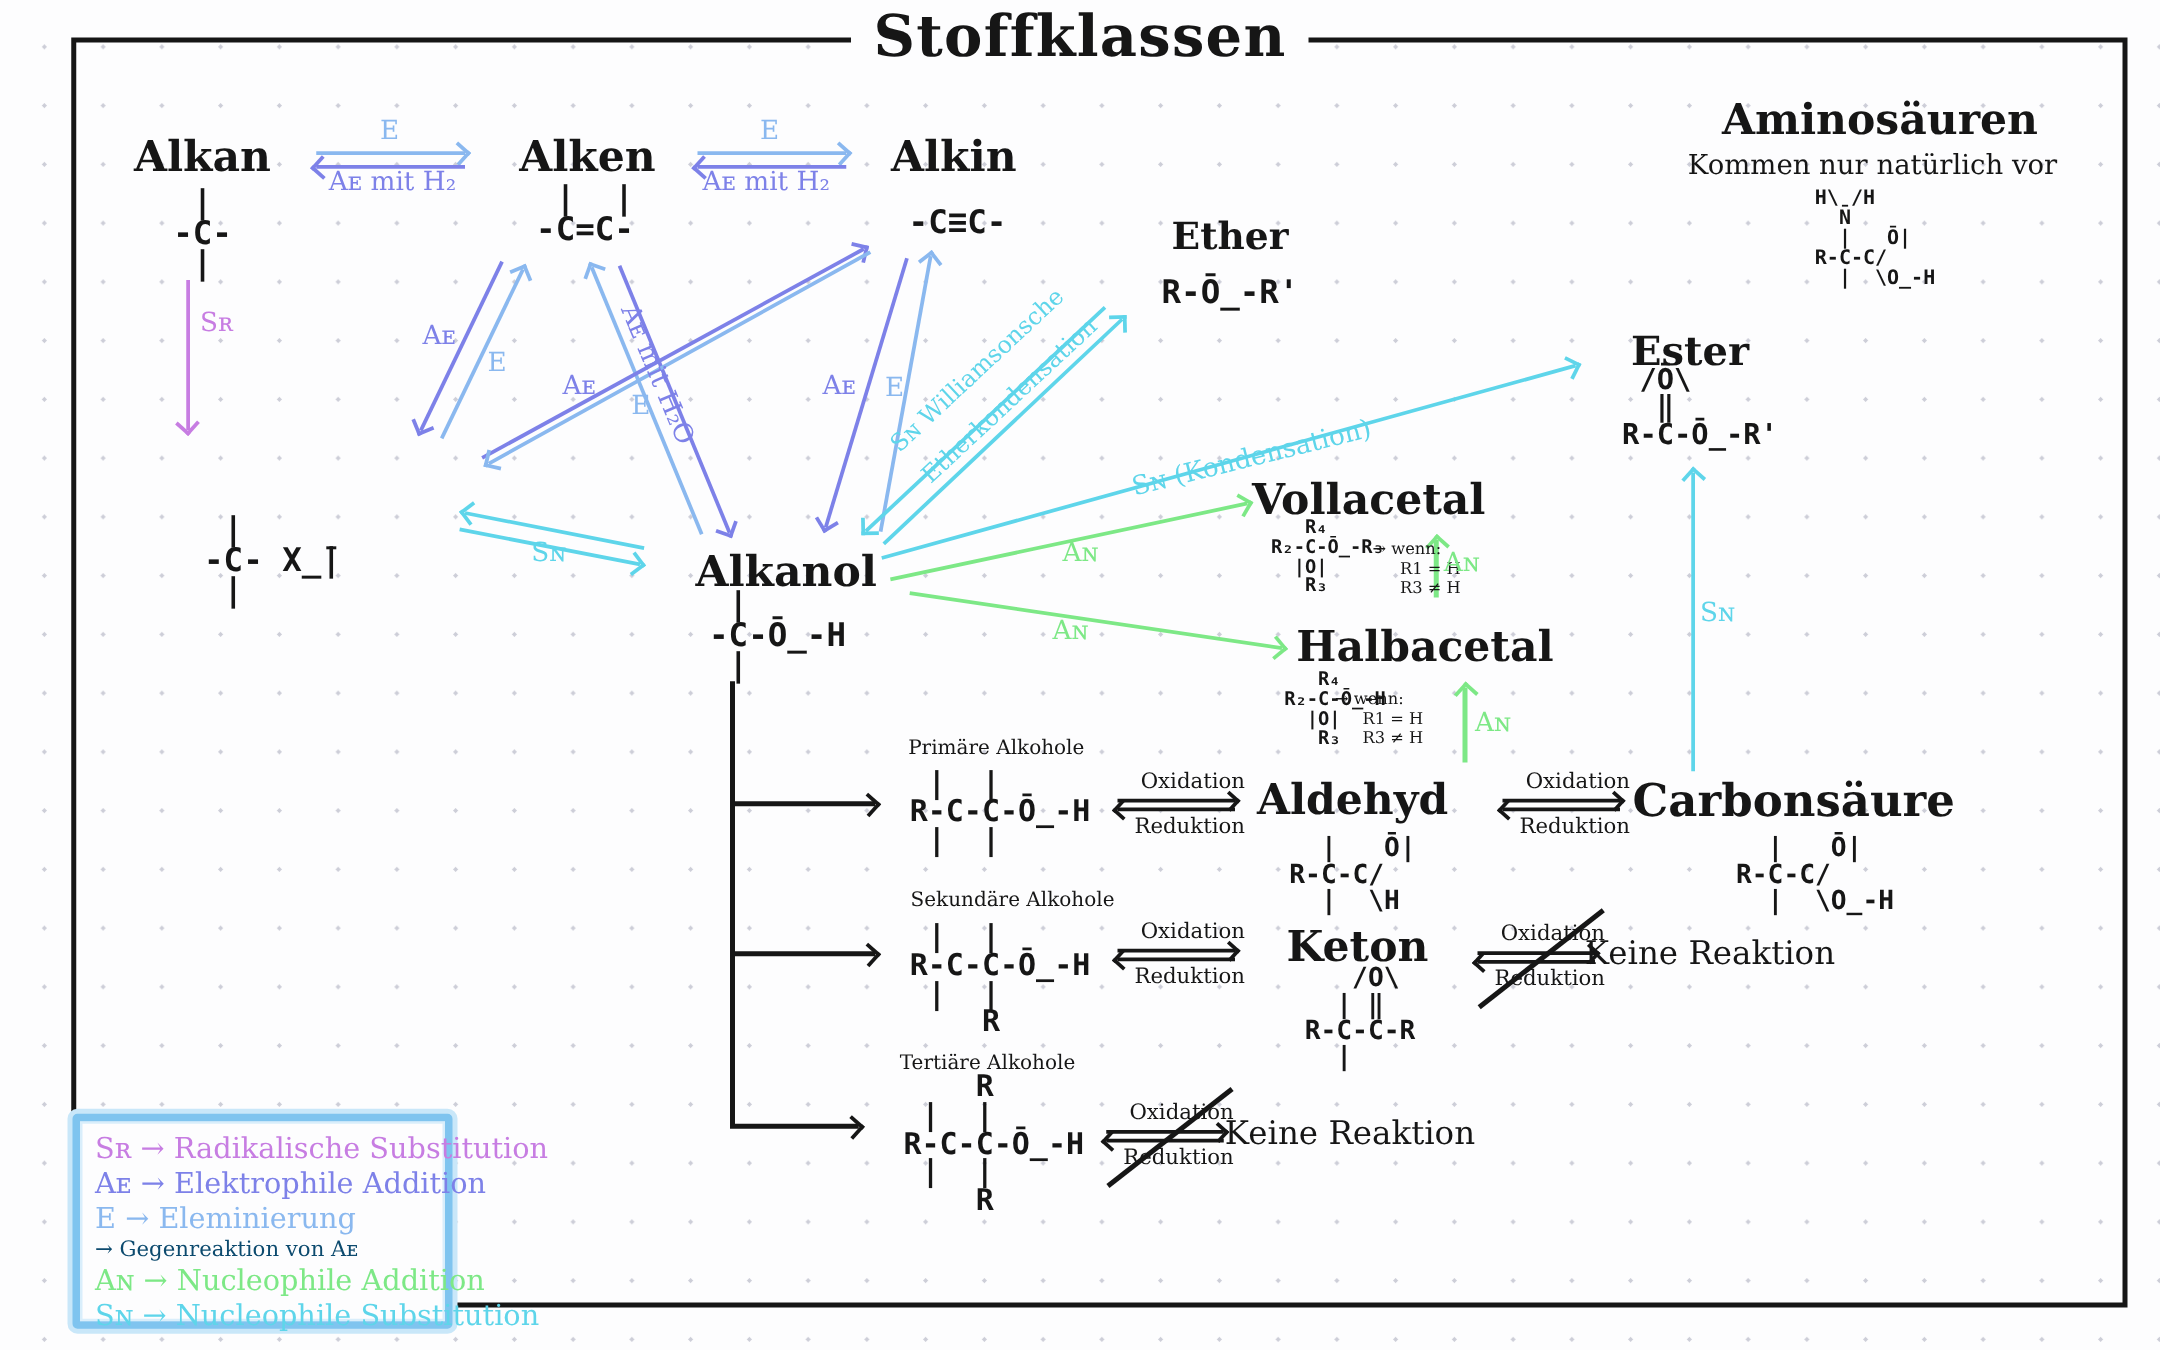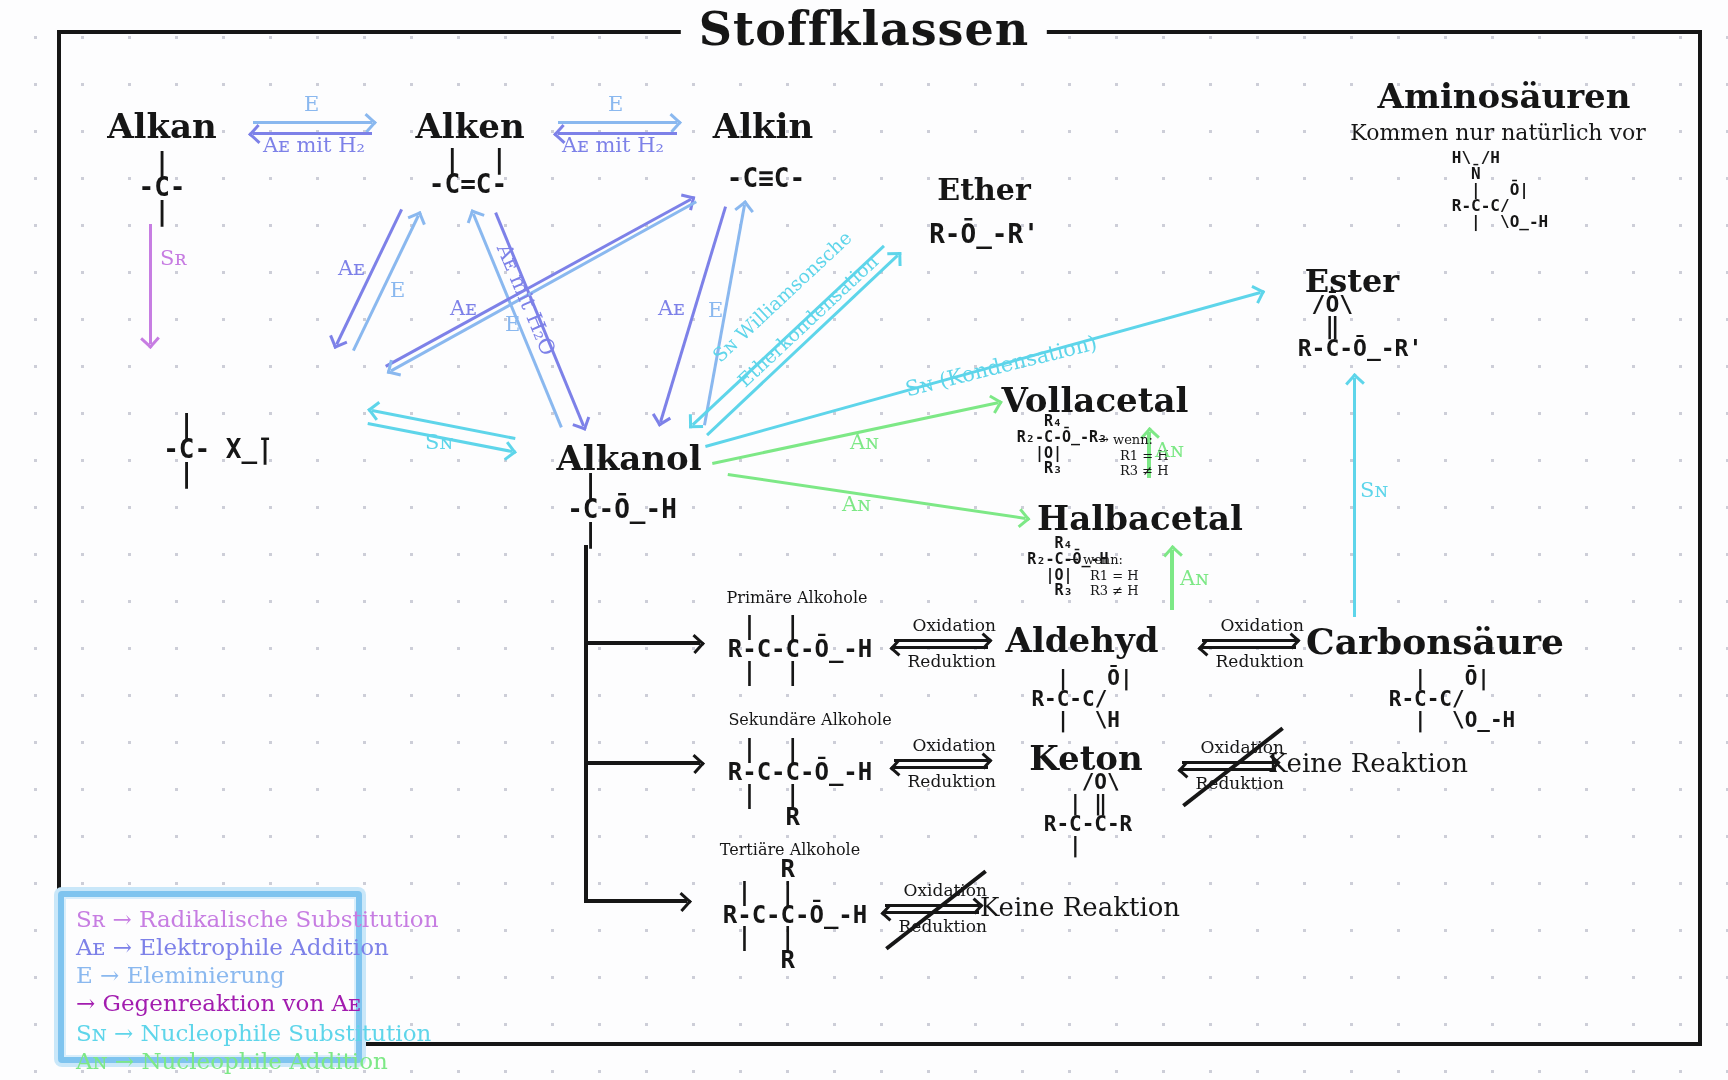--- a/index.html
+++ b/index.html
@@ -44,21 +44,21 @@
   .oxred .r1{top:24px;} .oxred .r2{top:31px;}
   .oxred .rline::after{content:"";position:absolute;width:9px;height:9px;}
   .oxred .r1::after{right:-2px;top:-7px;border-top:3px solid #161616;border-right:3px solid #161616;transform:rotate(42deg);}
   .oxred .r2::after{left:-2px;top:-7px;border-left:3px solid #161616;border-bottom:3px solid #161616;transform:rotate(42deg);}
   .oxcross{position:absolute;left:-10px;top:28px;width:126px;border-top:4.5px solid #161616;transform:rotate(-38deg);}
   
   .legend{position:absolute;left:58px;top:852px;width:304px;height:172px;background:#fdfdfe;
     border:6px solid #7fc4ef;border-radius:4px;box-shadow:0 0 0 4px #c9e7f9, inset 0 0 0 2px #d9eefb;
     padding:8px 12px;box-sizing:border-box;z-index:4;margin-top:39px;}
   .leg-row{font-size:23px;line-height:1.22;white-space:nowrap;}
-  .leg-row.small{font-size:23px;line-height:1.3;color:#a21caf;}
+  .leg-row.small{font-size:17px;line-height:1.3;color:#0c4a6e;}
 </style>
 </head>
 <body>
 
 <div id="canvas">
 
   <div class="frame"></div>
   <div class="page-title">Stoffklassen</div>
 
   <div class="node-title t34" style="left:162px;top:106px;">Alkan</div>
@@ -253,25 +253,25 @@
     </div>
     <div class="leg-row c-e">
       <span>E</span>
       <span>→</span>
       <span>Eleminierung</span>
     </div>
     <div class="leg-row small c-ink">
       <span>→</span>
       <span>Gegenreaktion von Aᴇ</span>
     </div>
+    <div class="leg-row c-an">
+      <span>Aɴ</span>
+      <span>→</span>
+      <span>Nucleophile Addition</span>
+    </div>
     <div class="leg-row c-sn">
       <span>Sɴ</span>
       <span>→</span>
       <span>Nucleophile Substitution</span>
     </div>
-    <div class="leg-row c-an">
-      <span>Aɴ</span>
-      <span>→</span>
-      <span>Nucleophile Addition</span>
-    </div>
   </div>
 
 </div>
 
 </body></html>

